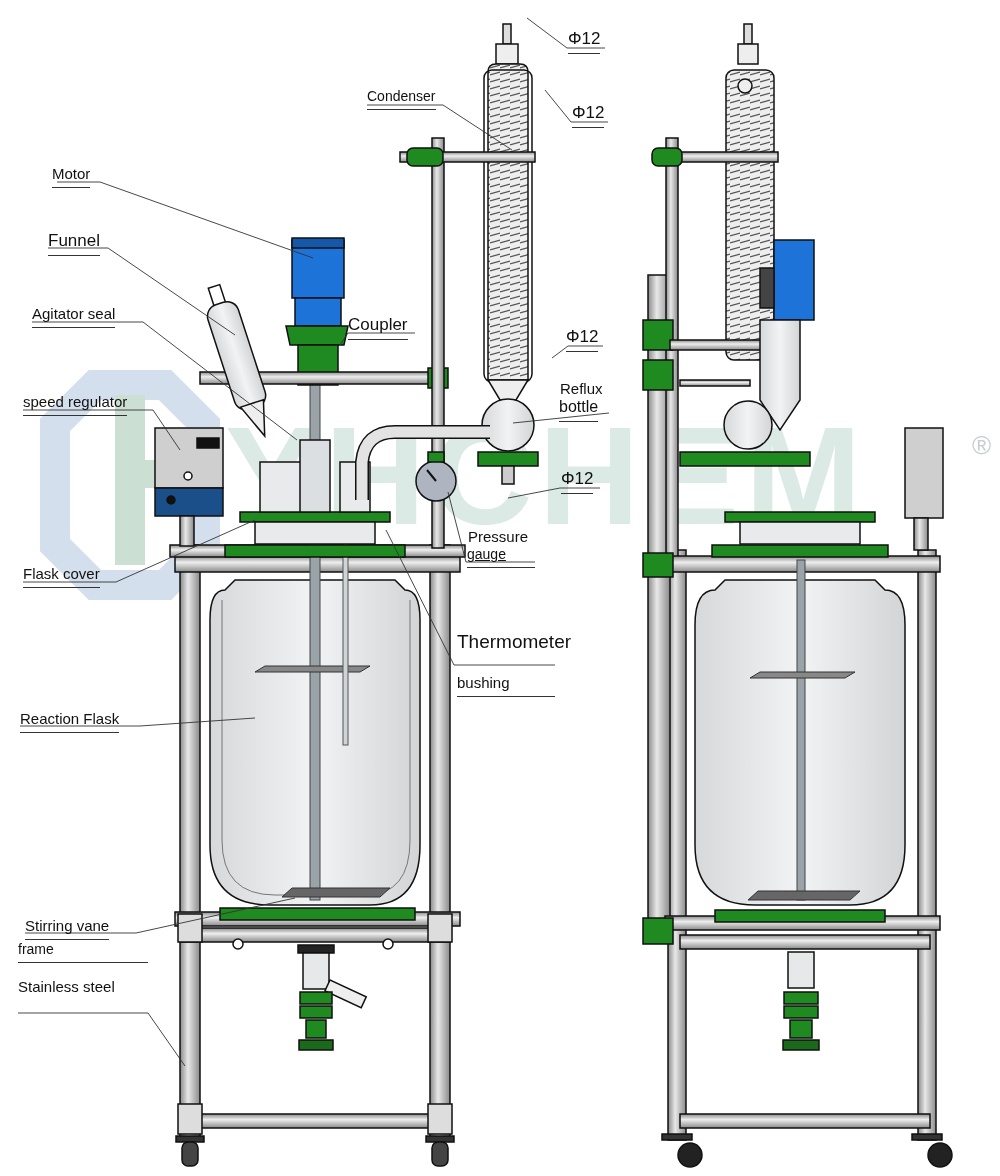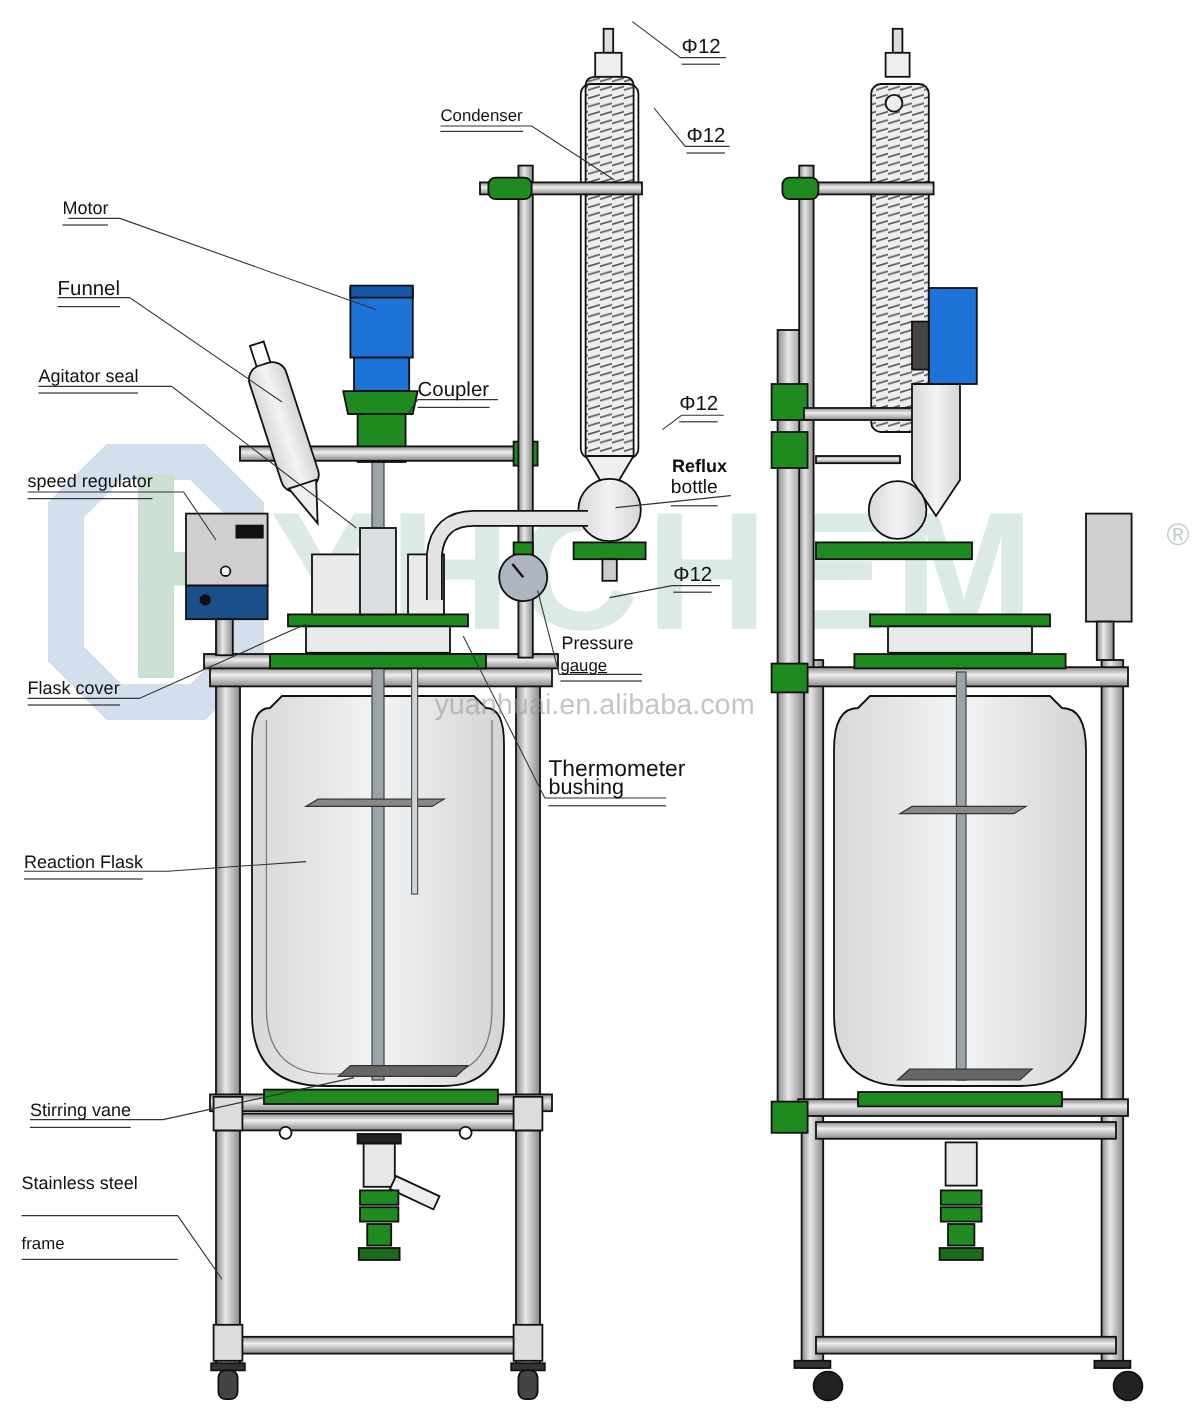--- a/index.html
+++ b/index.html
@@ -239,37 +239,36 @@
       <polyline points="513,423 609,413"></polyline>
 
       <polyline points="508,498 560,488 600,488"></polyline>
 
       <polyline points="448,492 466,562 535,562"></polyline>
 
       <polyline points="386,530 454,665 555,665"></polyline>
     </g>
   </svg>
 
-  <div class="wm-text" style="left:362px;top:574px;">yuanhuai.en.alibaba.com</div>
 
   <div class="lbl u" style="left:52px;top:166px;font-size:15px;">Motor</div>
   <div class="lbl u" style="left:48px;top:232px;font-size:17px;">Funnel</div>
   <div class="lbl u" style="left:32px;top:306px;font-size:15px;">Agitator seal</div>
   <div class="lbl u" style="left:23px;top:394px;font-size:15px;">speed regulator</div>
   <div class="lbl u" style="left:23px;top:566px;font-size:15px;">Flask cover</div>
   <div class="lbl u" style="left:20px;top:711px;font-size:15px;text-align:center;">Reaction Flask</div>
   <div class="lbl u" style="left:25px;top:918px;font-size:15px;">Stirring vane</div>
   <div class="lbl" style="left:18px;top:979px;font-size:15px;">Stainless steel</div>
-  <div class="lbl u" style="left:18px;top:1029px;font-size:14px;width:130px;">frame</div>
+  <div class="lbl u" style="left:18px;top:942px;font-size:14px;width:130px;">frame</div>
 
   <div class="lbl u" style="left:367px;top:89px;font-size:14px;">Condenser</div>
   <div class="lbl u" style="left:348px;top:316px;font-size:17px;">Coupler</div>
   <div class="lbl u" style="left:568px;top:30px;font-size:17px;">Φ12</div>
   <div class="lbl u" style="left:572px;top:104px;font-size:17px;">Φ12</div>
   <div class="lbl u" style="left:566px;top:328px;font-size:17px;">Φ12</div>
-  <div class="lbl" style="left:560px;top:381px;font-size:15px;font-weight:bold;">Reflux</div>
+  <div class="lbl" style="left:560px;top:381px;font-size:15px;">Reflux</div>
   <div class="lbl u" style="left:559px;top:399px;font-size:16px;">bottle</div>
   <div class="lbl u" style="left:561px;top:470px;font-size:17px;">Φ12</div>
   <div class="lbl" style="left:468px;top:529px;font-size:15px;">Pressure</div>
   <div class="lbl u" style="left:467px;top:547px;font-size:14px;width:68px;text-decoration:underline;">gauge</div>
   <div class="lbl" style="left:457px;top:632px;font-size:19px;text-align:center;">Thermometer</div>
-  <div class="lbl u" style="left:457px;top:647px;font-size:18px;width:98px;">bushing</div>
+  <div class="lbl u" style="left:457px;top:675px;font-size:15px;width:98px;">bushing</div>
 </div>
 
 </body></html>

